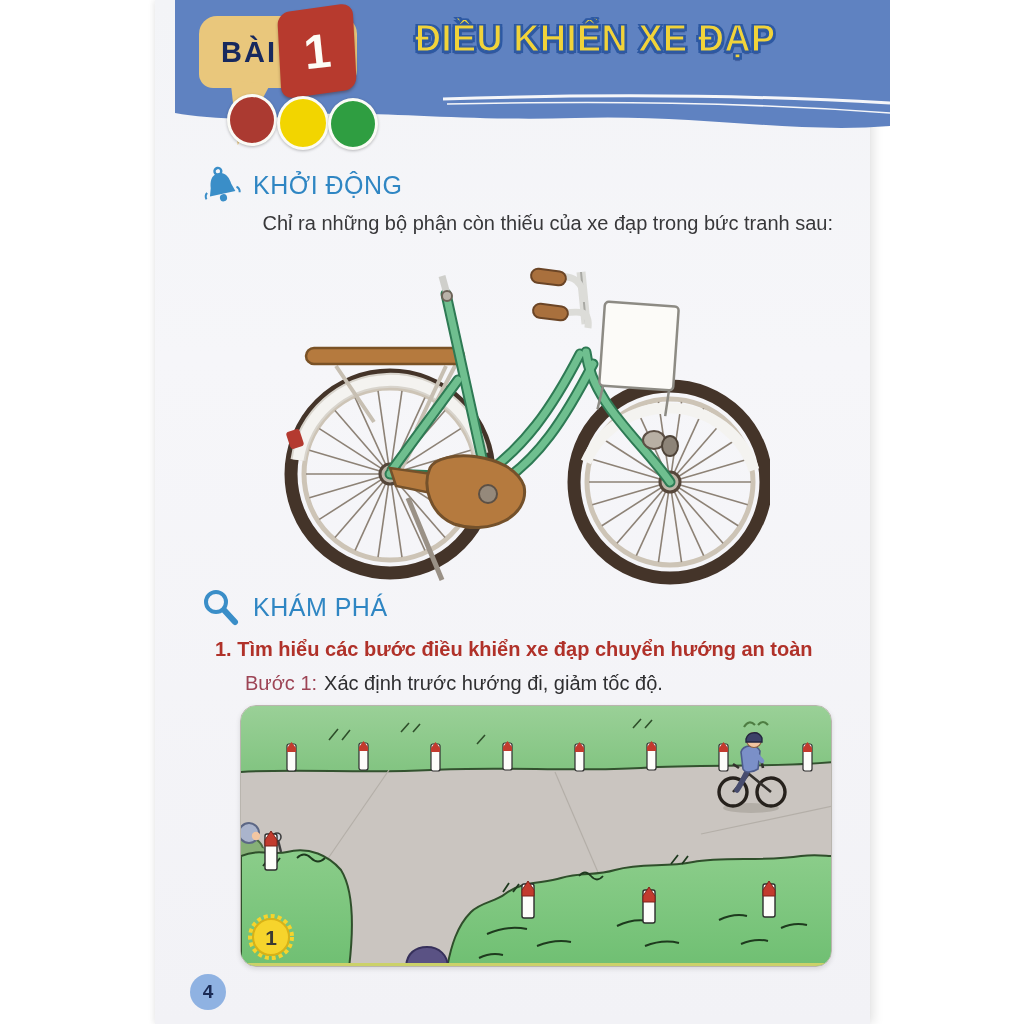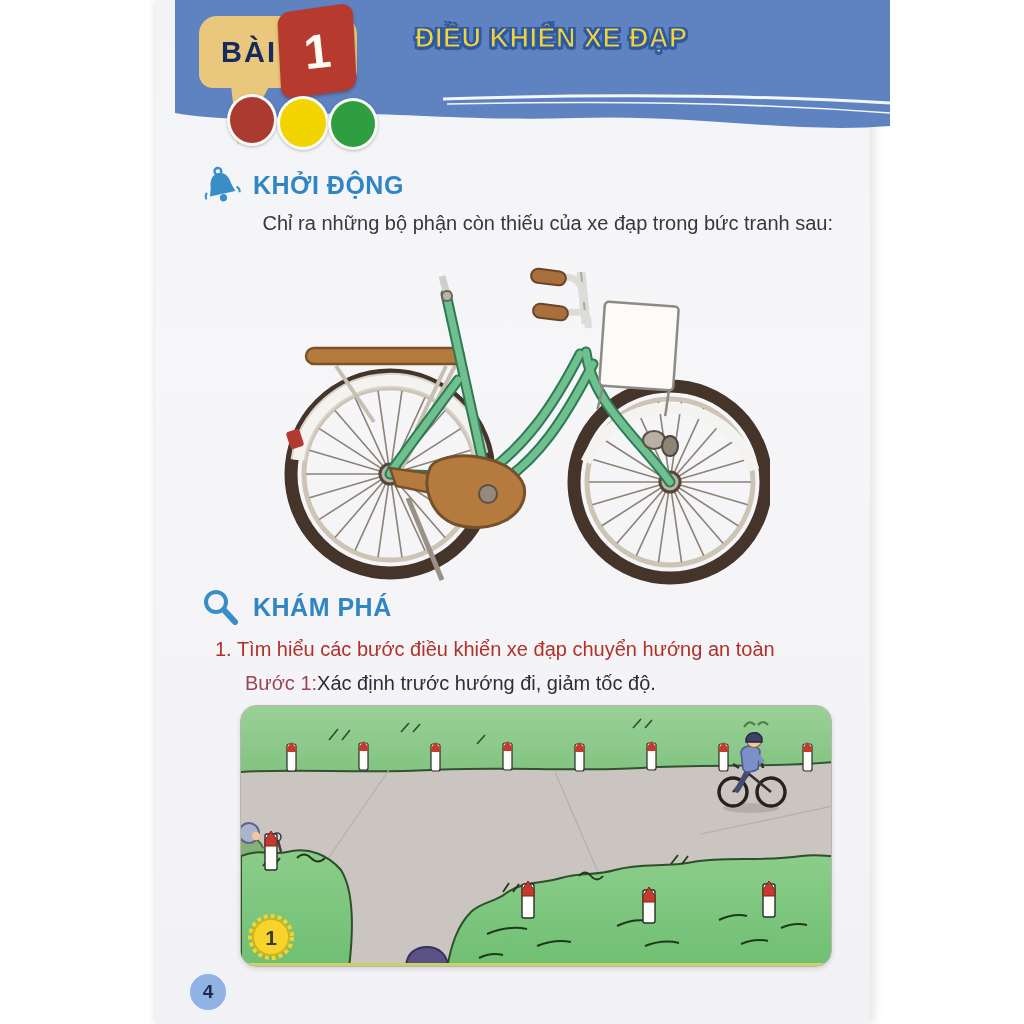--- a/index.html
+++ b/index.html
@@ -38,37 +38,37 @@
   }
   .lesson-badge span { font-size:48px; font-weight:bold; color:#fdfdf6; transform:skewX(5deg) rotate(2deg); }
 
   .light { position:absolute; border-radius:50%; border:3px solid #fbfbf6; box-shadow:0 1px 3px rgba(0,0,0,.25); }
   .light.red    { left:52px;  top:94px; width:50px; height:52px; background:#ab3a31; }
   .light.yellow { left:102px; top:96px; width:52px; height:54px; background:#f2d500; }
   .light.green  { left:153px; top:98px; width:50px; height:52px; background:#2f9e41; }
 
   .banner-title { position:absolute; left:240px; top:20px; line-height:37px; }
   .banner-title div {
-    font-size:27px; font-weight:bold; color:#f1d33a; letter-spacing:.5px;
+    font-size:36px; font-weight:bold; color:#f1d33a; letter-spacing:.5px;
     -webkit-text-stroke:1.2px #2d59a3;
     text-shadow:-2px -1px 0 #2d59a3, 2px -1px 0 #2d59a3, -2px 2px 0 #2d59a3, 2px 2px 0 #2d59a3, 0 3px 1px rgba(24,48,110,.55);
     white-space:nowrap;
   }
 
   
   .section-head { position:absolute; display:flex; align-items:center; gap:12px; }
   .section-head.warmup   { left:46px; top:164px; }
   .section-head.discover { left:44px; top:586px;text-align:center; }
-  .section-head .label { font-size:25px; font-weight:bold; color:#2f86c3; letter-spacing:.5px; }
+  .section-head .label { font-size:25px; font-weight:normal; color:#2f86c3; letter-spacing:.5px; }
 
   .instruction { position:absolute; left:58px; top:212px; width:620px; font-size:20px; color:#38383a;text-align:right; }
 
-  .topic { position:absolute; left:60px; top:638px; width:640px; font-size:20px; font-weight:normal; color:#b03129; }
+  .topic { position:absolute; left:60px; top:638px; width:640px; font-size:20px; font-weight:bold; color:#b03129; }
   .step  { position:absolute; left:90px; top:672px; width:600px; font-size:20px; color:#2f2f31; }
-  .step .step-label { color:#9d4455; }
+  .step .step-label { color:#9d4455; margin-right:7px; }
 
   
   .bike-fig { position:absolute; left:95px; top:262px; width:520px; height:325px; }
 
   .road-fig {
     position:absolute; left:85px; top:705px; width:592px; height:262px;
     border-radius:16px; overflow:hidden; border:1px solid #b9b5ae;
     box-shadow:0 2px 5px rgba(0,0,0,.12);
   }
 

